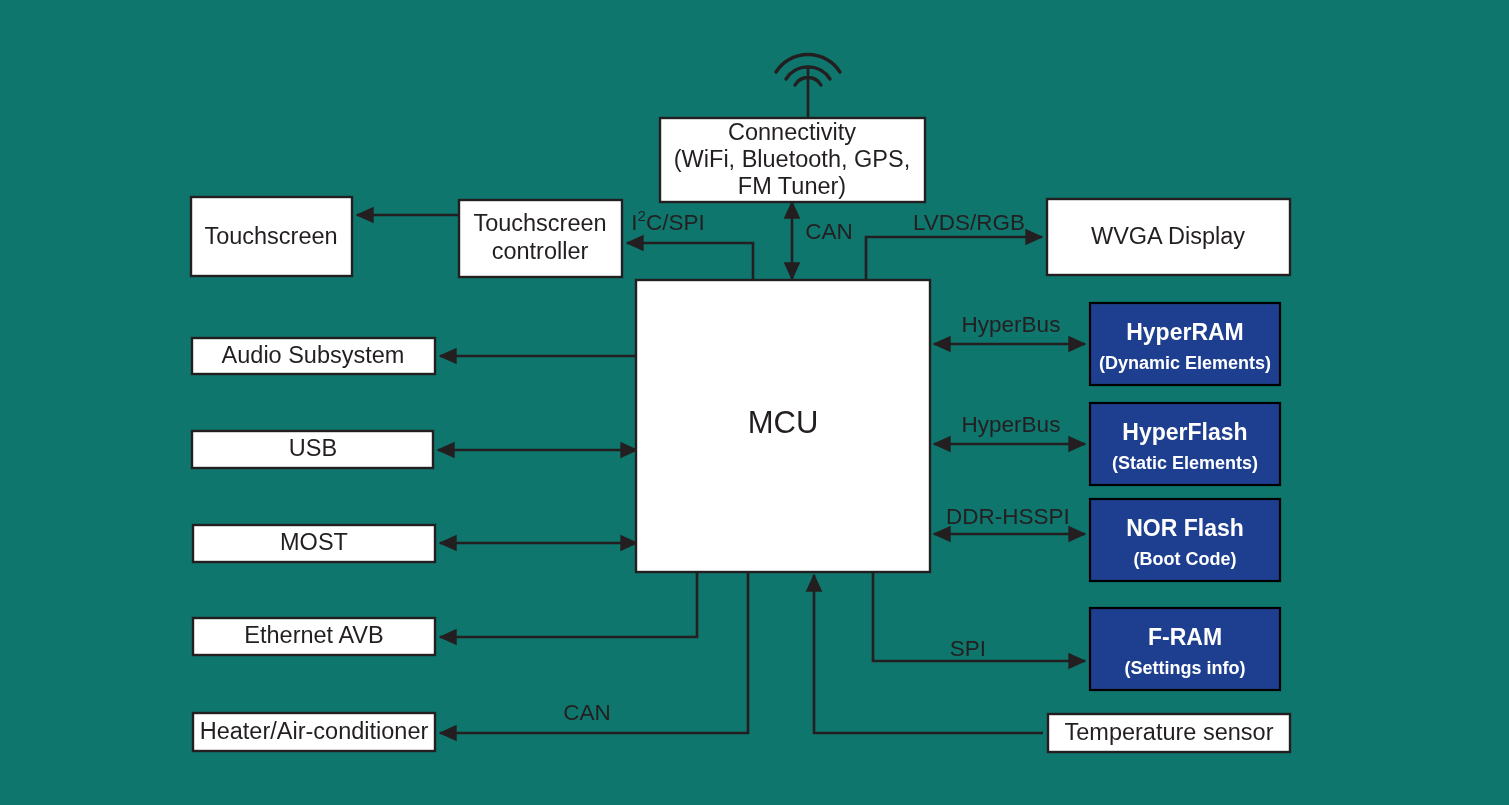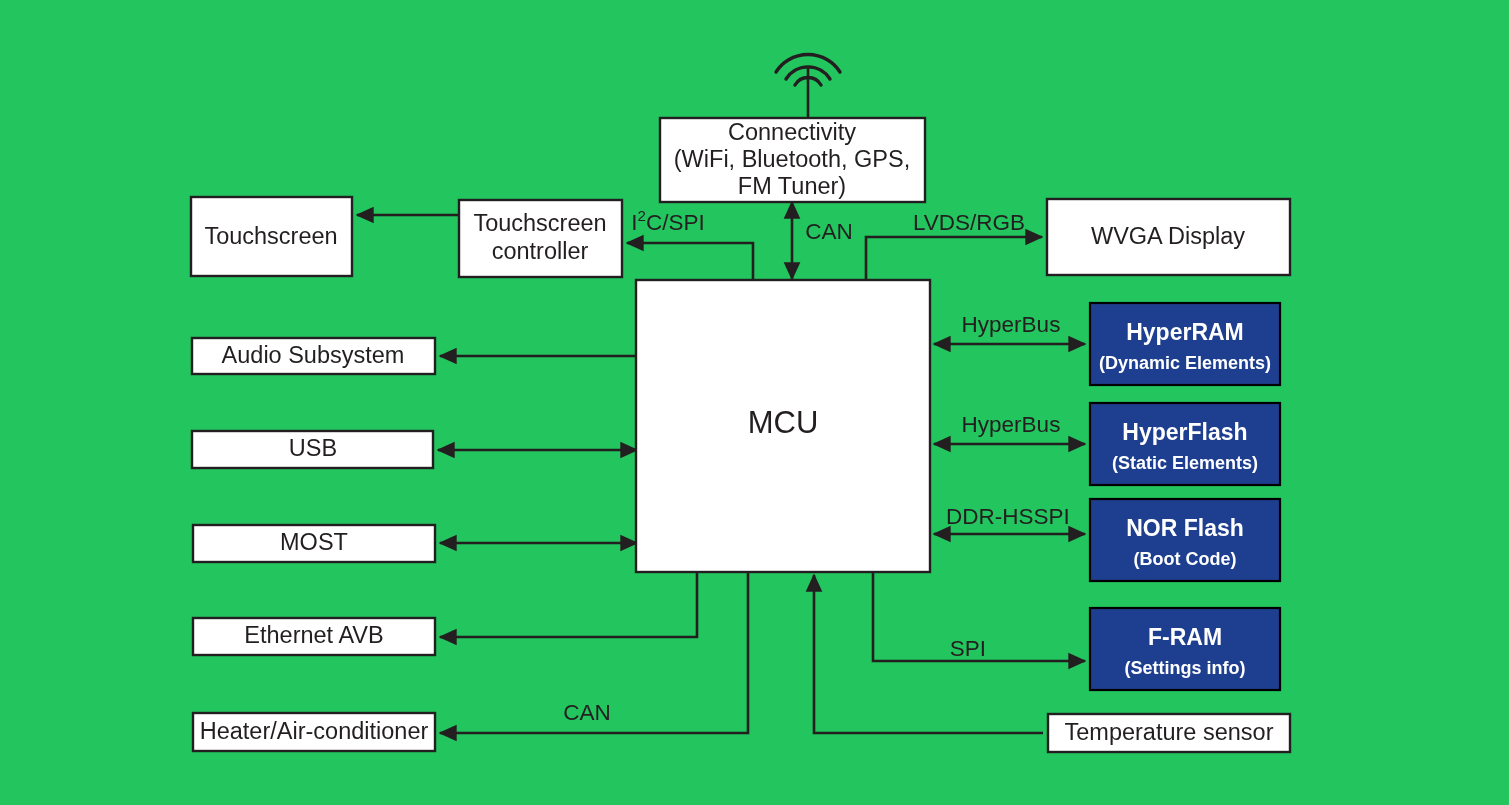--- a/index.html
+++ b/index.html
@@ -7,21 +7,21 @@
     padding: 0;
     background: #ffffff;
   }
   body {
     font-family: "Liberation Sans", sans-serif;
   }
   #diagram-root {
     position: relative;
     width: 1509px;
     height: 805px;
-    background: #22c55e;
+    background: #0f766e;
     overflow: hidden;
   }
   svg.canvas {
     position: absolute;
     left: 0;
     top: 0;
     width: 1509px;
     height: 805px;
   }
   .box-plain {

